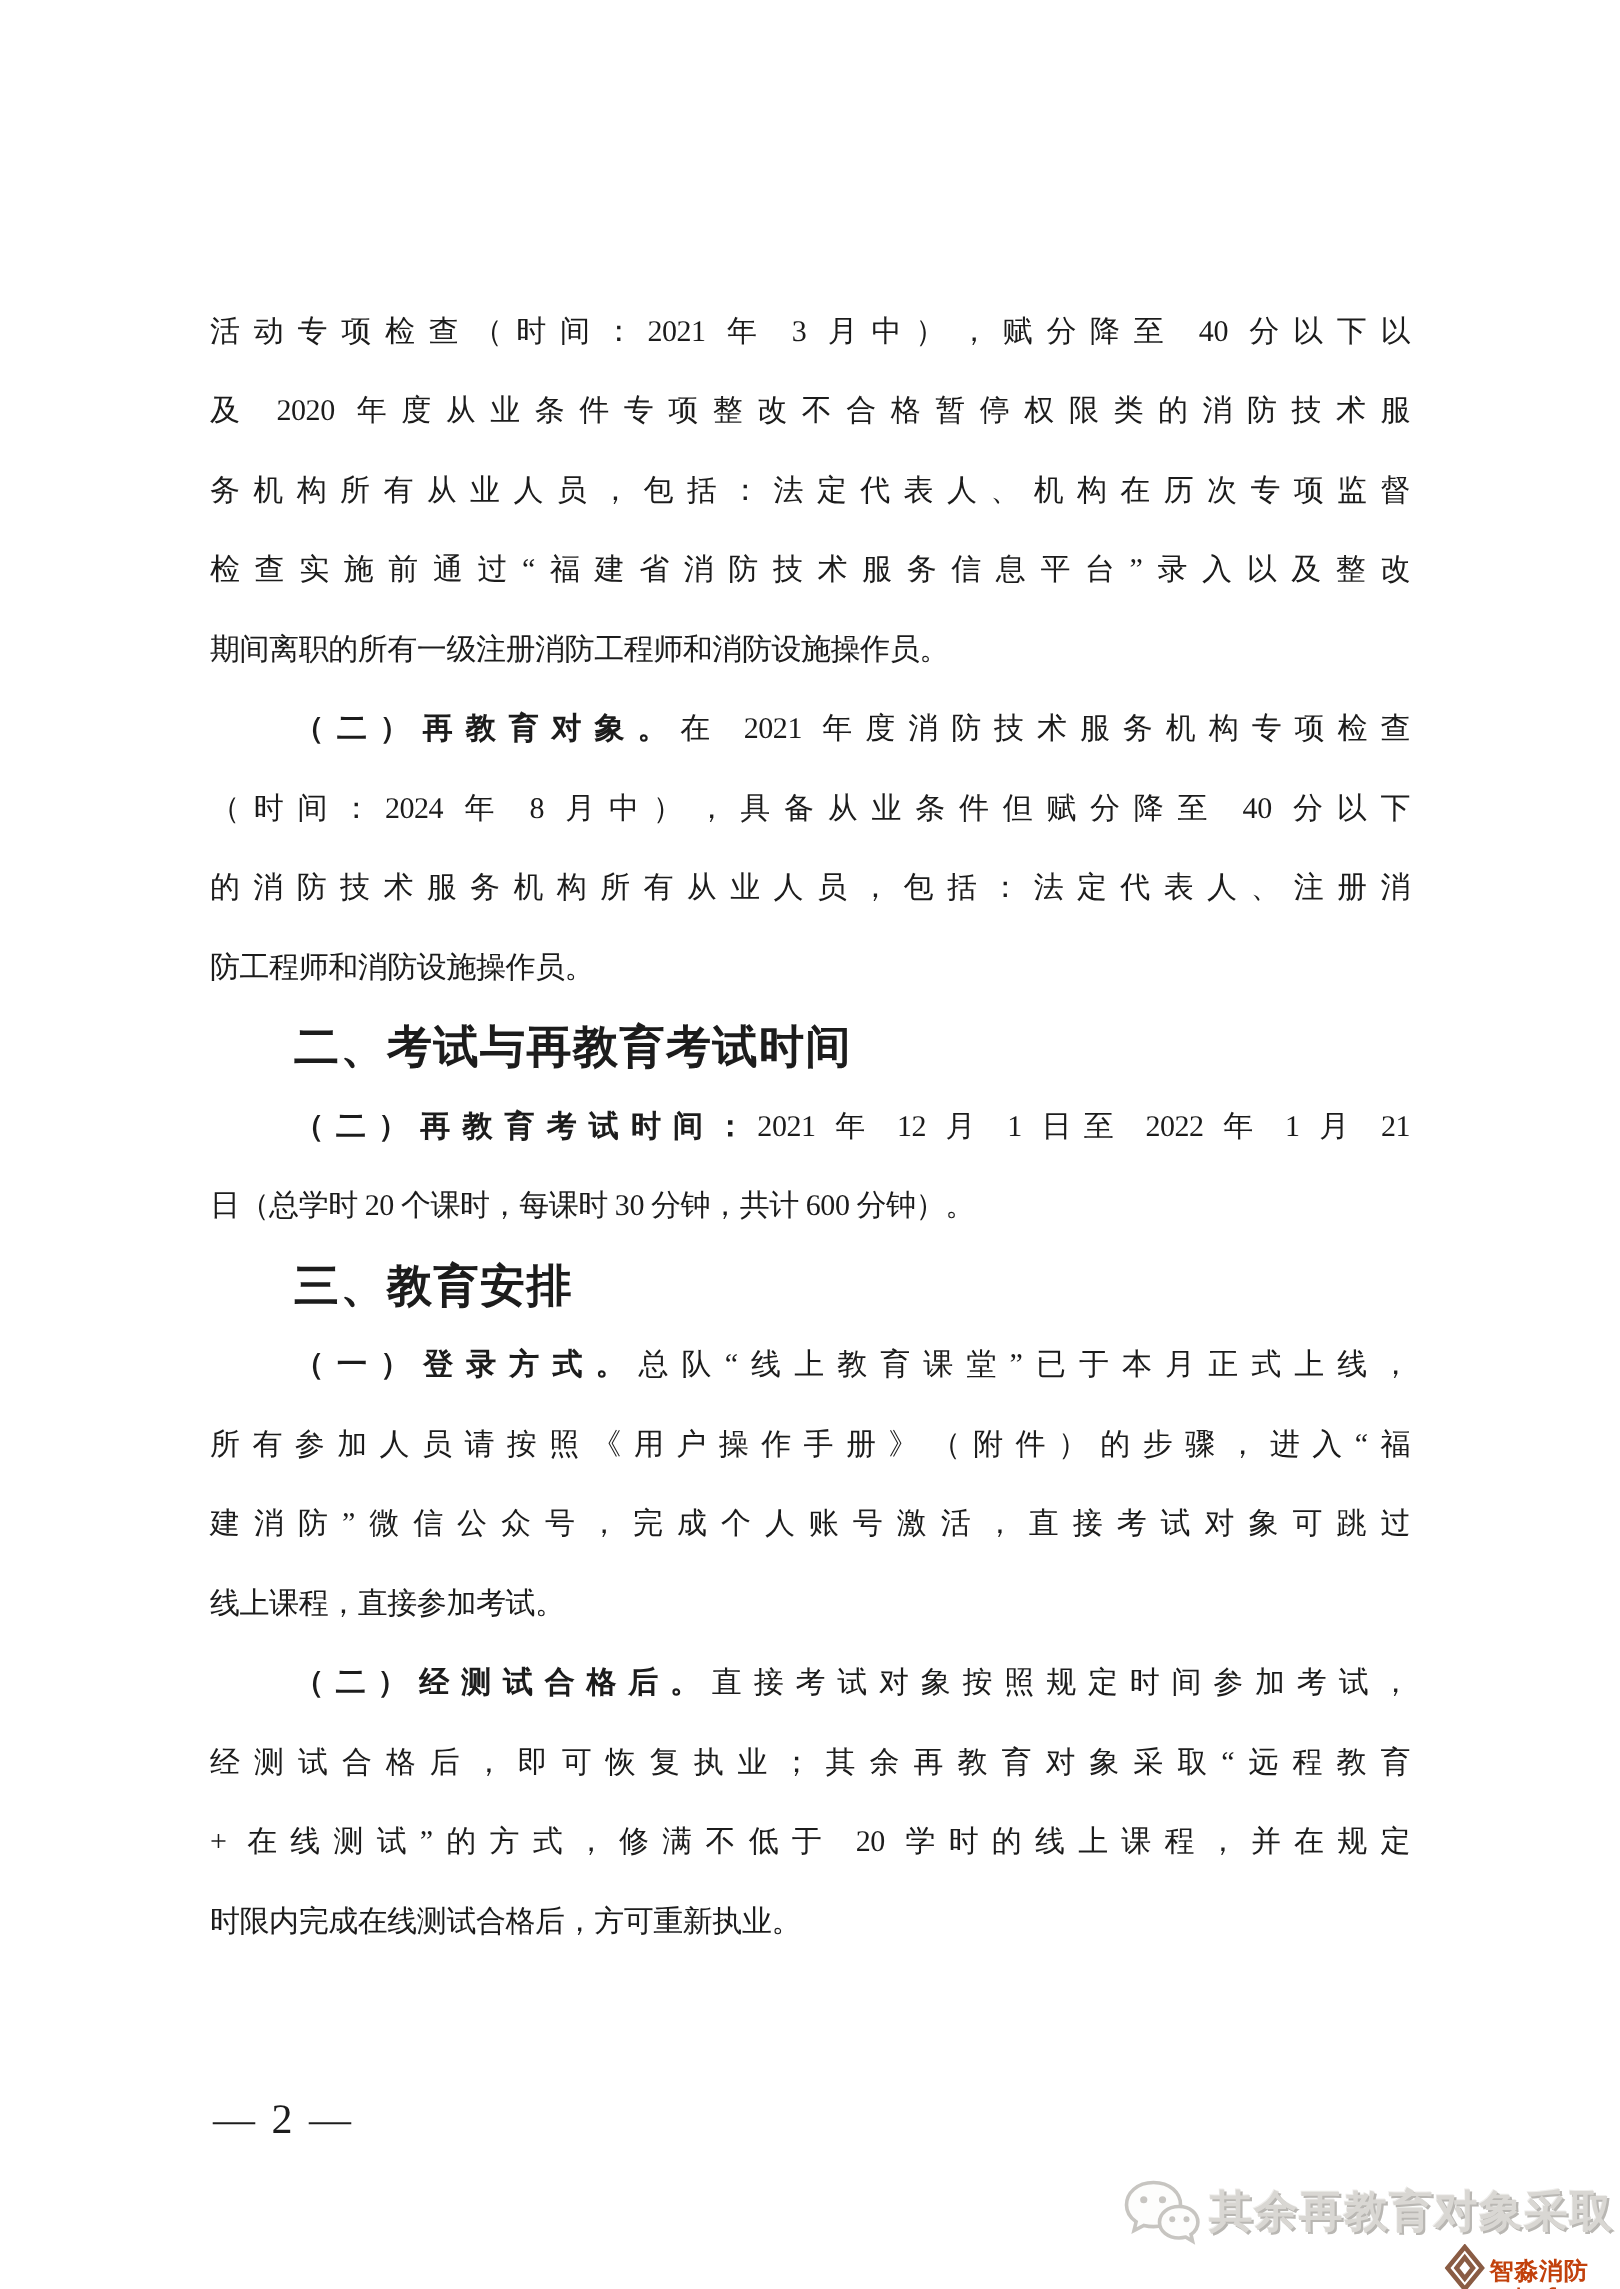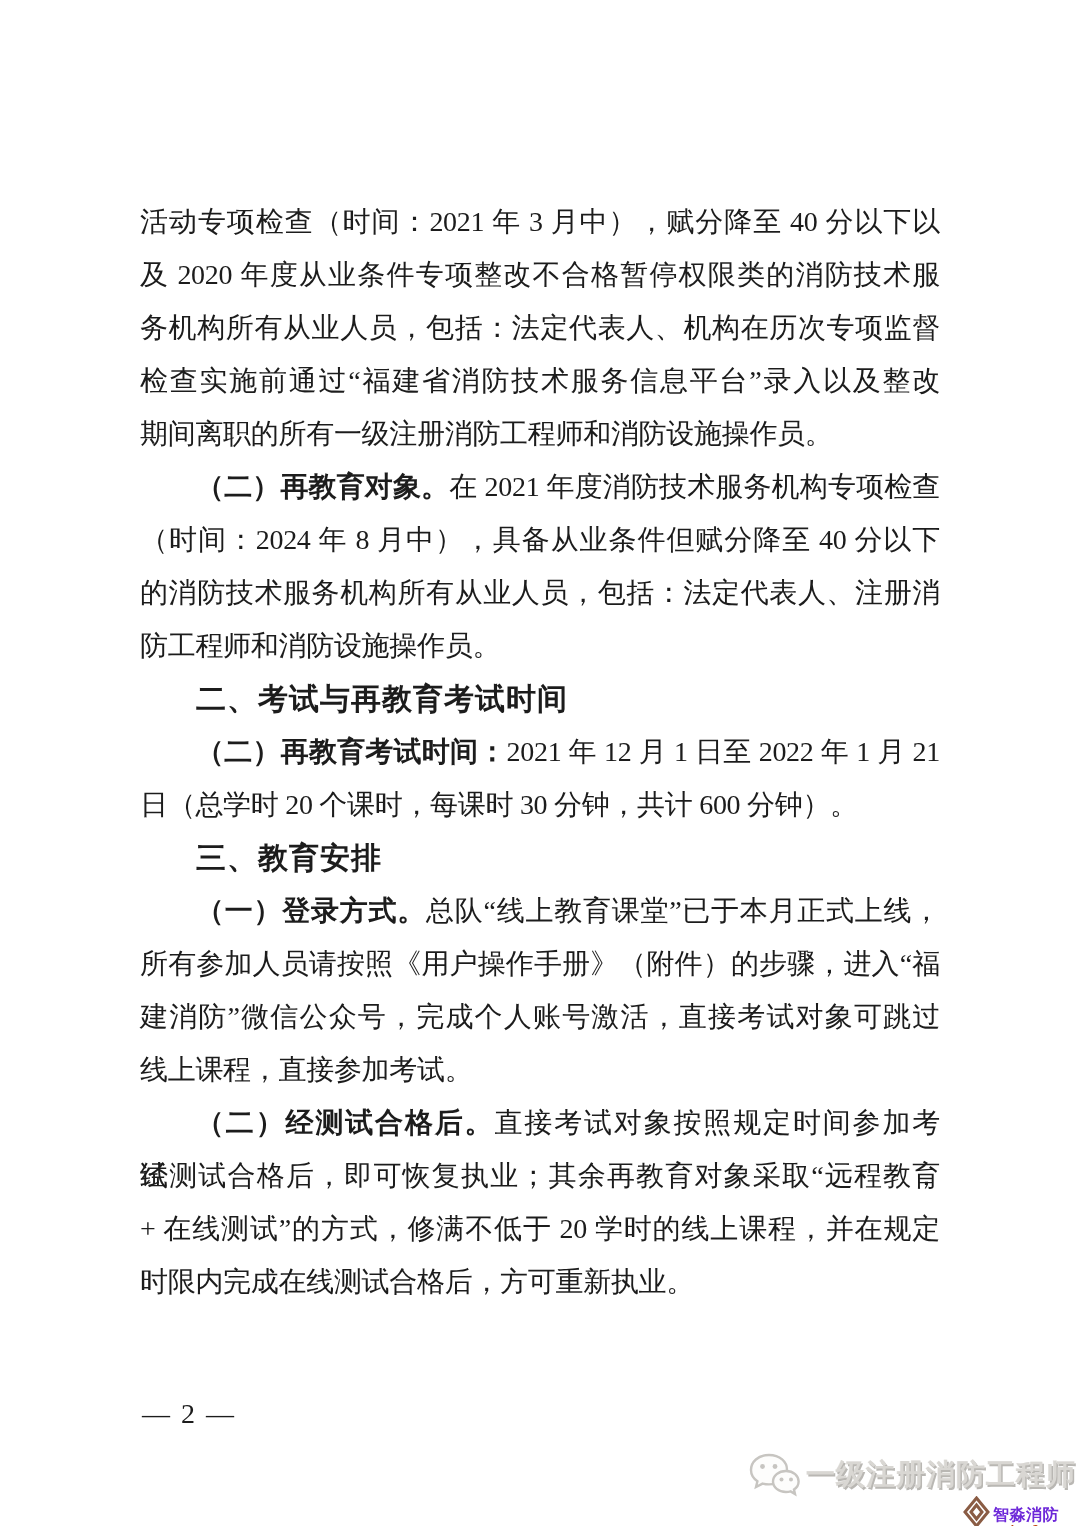--- a/index.html
+++ b/index.html
@@ -11,21 +11,21 @@
     overflow:hidden;
     font-family:"Liberation Serif","DejaVu Serif",serif;
     color:#1c1c1c;
   }
   .doc-body{
     position:absolute;
     left:140px;top:195px;
     width:800px;
   }
   .line{
-    font-size:28px;
+    font-size:20px;
     line-height:53px;
     height:53px;
     letter-spacing:-0.3px;
     text-align:left;
     white-space:normal;
   }
   .line.fill{
     text-align:justify;
     text-align-last:justify;
   }
@@ -65,21 +65,21 @@
   .brand{
     position:absolute;
     left:963px;top:1487px;
     display:flex;align-items:center;
   }
   .brand .logo-icon{ width:27px;height:32px;margin-right:3px; }
   .brand-texts{ display:flex;flex-direction:column;line-height:1; }
   .brand-name{
     font-family:"Liberation Sans","DejaVu Sans",sans-serif;
     font-size:16px;font-weight:bold;
-    color:#6d28d9;
+    color:#c2410c;
     letter-spacing:0.5px;
     margin-top:20px;
   }
   .brand-site{
     font-family:"Liberation Mono","DejaVu Sans Mono",monospace;
     font-size:12.5px;font-weight:bold;
     color:#c2410c;
     margin-top:2px;
   }
 </style>
@@ -122,21 +122,21 @@
           <path d="M38 19 c-7.5 0-13 4.7-13 10.5 0 5.8 5.5 10.5 13 10.5 1.6 0 3.2-.2 4.6-.6 L47 42 l-1-4.4 c2.8-1.9 4.6-4.7 4.6-8.1 C50.6 23.7 45.5 19 38 19 Z"></path>
         </g>
         <g fill="#c7c5c1">
           <circle cx="14.5" cy="14.5" r="2.4"></circle>
           <circle cx="27" cy="14.5" r="2.4"></circle>
           <circle cx="33.5" cy="27.5" r="2"></circle>
           <circle cx="43" cy="27.5" r="2"></circle>
         </g>
       </svg>
     </span>
-    <span class="banner-title">一级注册消防工程师</span>
+    <span class="banner-title">其余再教育对象采取</span>
   </div>
 
   <div class="brand">
     <span class="logo-icon">
       <svg viewBox="0 0 27 32" width="27" height="32">
         <g fill="none" stroke="#8a5c44" stroke-width="3" stroke-linejoin="miter">
           <path d="M13.5 2 L25 16 L13.5 30 L2 16 Z"></path>
           <path d="M8 16 L13.5 9 L19 16 L13.5 23 Z"></path>
         </g>
       </svg>

